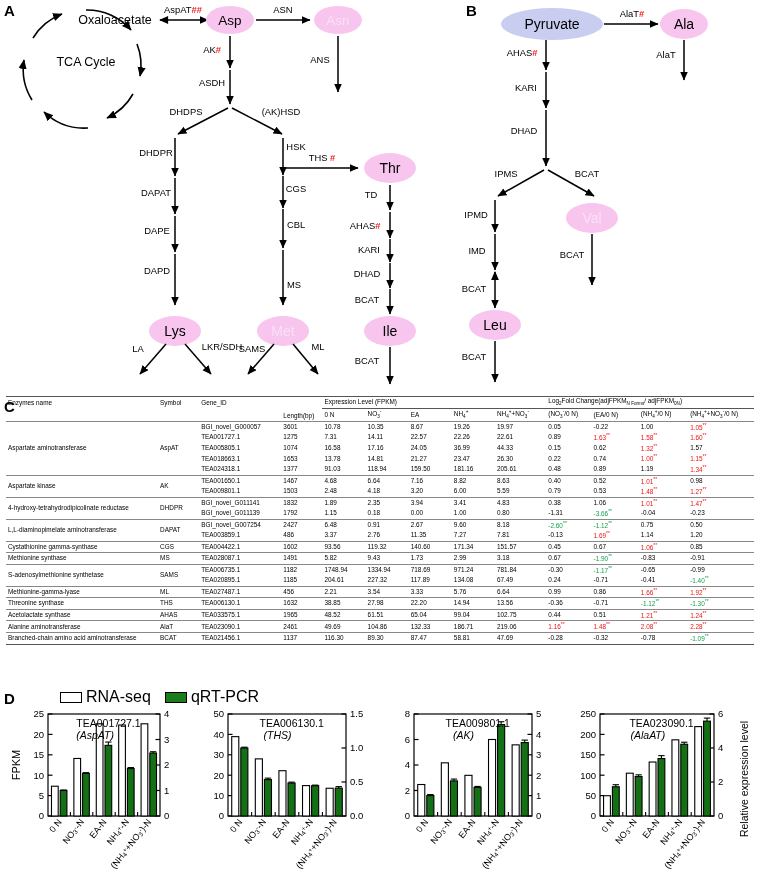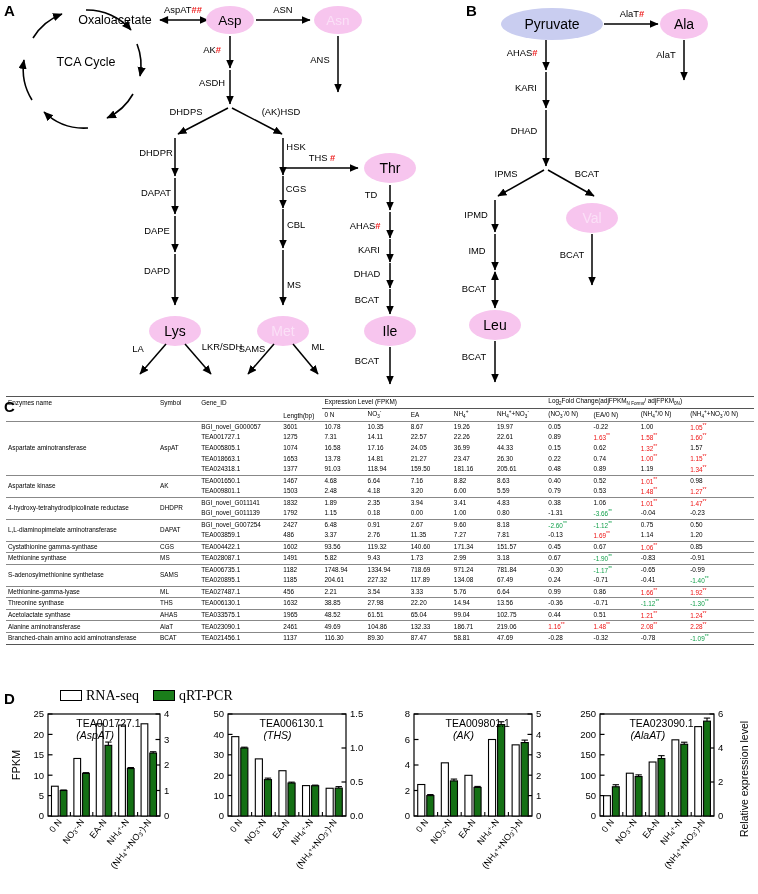--- a/index.html
+++ b/index.html
@@ -38,21 +38,21 @@
   .num { text-align:left; }
   .up { color:#ee1111; }
   .down { color:#11a04a; }
   .grp-sep td { border-top:0.6px solid #888; }
   .sub { font-size:4.6px; vertical-align:sub; }
   .sup { font-size:4.6px; vertical-align:super; }
   .star { font-size:5px; vertical-align:super; }
   
   #panelD { position:absolute; left:0px; top:688px; width:758px; height:206px; }
   .chart { position:absolute; top:18px; height:188px; }
-  .legend { position:absolute; left:60px; top:0px; font-size:14px;font-family:Liberation Serif, serif; }
+  .legend { position:absolute; left:60px; top:0px; font-size:16px; }
   .legend .sw { display:inline-block; width:22px; height:11px; vertical-align:-1px; border:1.3px solid #000; }
   .legend .sw.white { background:#fff; }
   .legend .sw.green { background:#1a7d1a; }
   .legend span.lbl { margin:0 14px 0 4px; }
   svg text { font-family:"Liberation Sans", sans-serif; }
 </style>
 </head>
 <body>
 
 <div class="panel-letter" style="left:4px; top:2px;">A</div>

